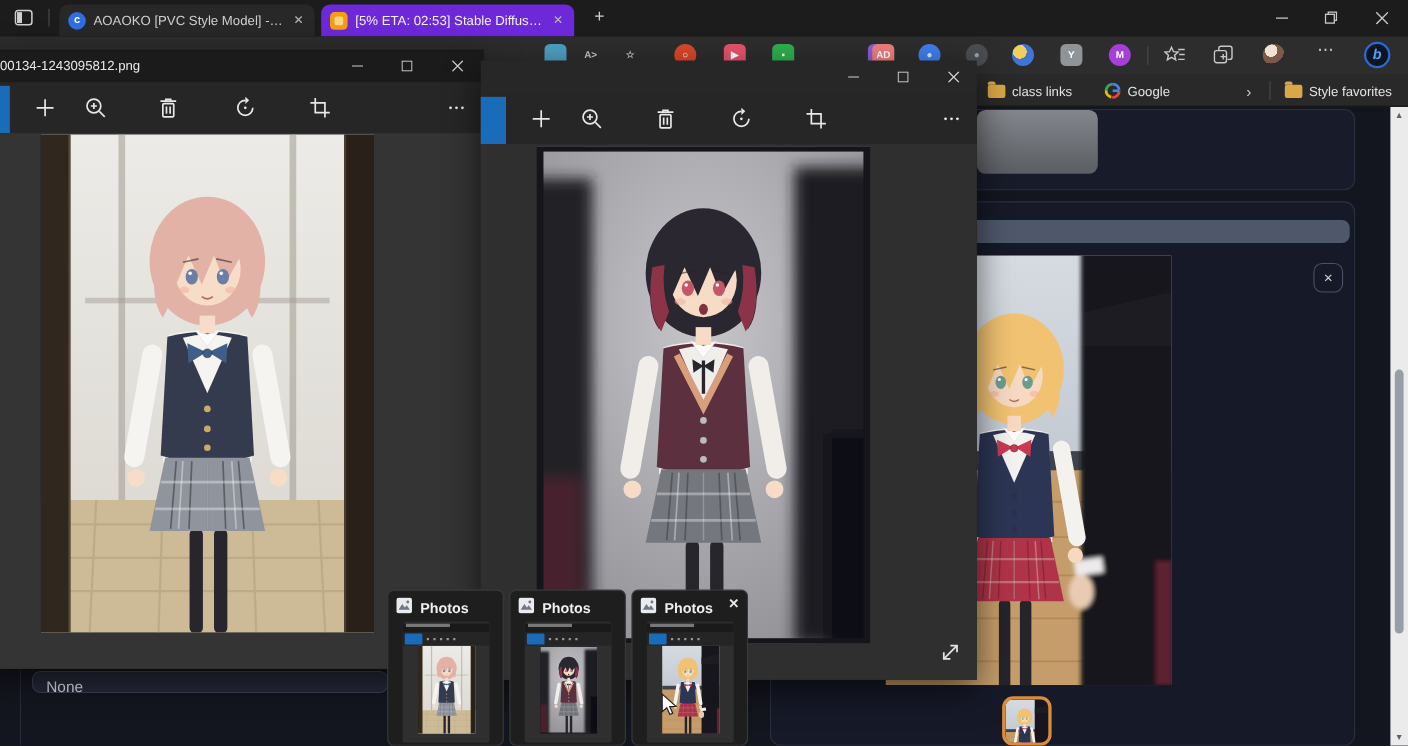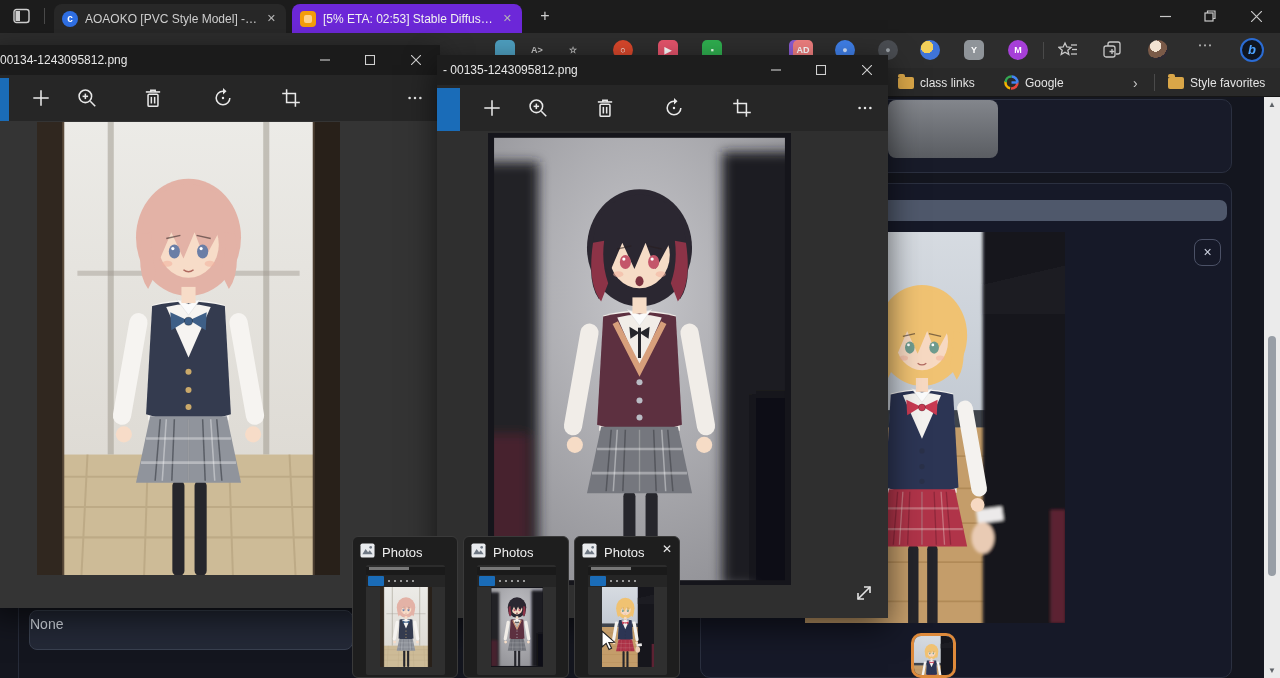--- a/index.html
+++ b/index.html
@@ -28,39 +28,39 @@
   .sdblock{position:absolute;border:1px solid #2b3040;border-radius:10px;box-sizing:border-box;}
   #sd-gray-btn{left:888px;top:100px;width:110px;height:58px;border-radius:8px;
                background:linear-gradient(#83868c,#5a5d62);z-index:1;}
   #sd-bar{left:702px;top:200px;width:525px;height:21px;background:#4f586b;border-radius:7px;z-index:1;}
   #sd-image{left:805px;top:232px;width:260px;height:391px;overflow:hidden;background:#202020;z-index:1;}
   #sd-close{left:1194px;top:239px;width:27px;height:27px;border:1px solid #4b5166;border-radius:8px;
             color:#cdd2e0;font-size:14px;line-height:25px;text-align:center;z-index:1;box-sizing:border-box;}
   #sd-thumb{left:911px;top:633px;width:45px;height:45px;border:3px solid #de8a3b;border-radius:10px;
             background:#2a2a2a;overflow:hidden;z-index:1;box-sizing:border-box;}
   #sd-none-wrap{left:18px;top:608px;width:664px;height:70px;background:#14161f;border-left:1px solid #272c3a;z-index:1;}
-  #sd-none{position:absolute;left:10px;top:2px;width:324px;height:40px;background:#232836;
+  #sd-none{position:absolute;left:10px;top:2px;width:324px;height:20px;background:#232836;
            border:1px solid #39404f;border-radius:8px;box-sizing:border-box;
-           color:#d5dae2;font-size:14px;line-height:26px;}
+           color:#d5dae2;font-size:14px;line-height:26px;padding-left:12px;}
   #sd-scroll{left:1264px;top:97px;width:16px;height:581px;background:#ebebeb;z-index:1;}
   #sd-scroll .arr{width:16px;height:15px;text-align:center;font-size:8px;color:#5f6368;line-height:15px;}
   #sd-scroll .thumbbar{position:absolute;left:4px;top:239px;width:8px;height:240px;background:#989ea6;border-radius:4px;}
   
   .win{position:absolute;background:#272727;box-shadow:0 10px 30px rgba(0,0,0,.6);}
   .ptbar{position:absolute;left:0;top:0;right:0;height:30px;background:#1b1b1b;color:#e8e8e8;font-size:12px;
          display:flex;align-items:center;}
   .pctl{position:absolute;top:0;width:34px;height:30px;display:flex;align-items:center;justify-content:center;}
   .cmdbar{position:absolute;left:0;right:0;top:30px;height:46px;background:#262626;}
   .cicon{position:absolute;top:11px;width:24px;height:24px;display:flex;align-items:center;justify-content:center;}
   .blueslice{position:absolute;top:33px;height:43px;background:#1a6cb8;}
   .canvas{position:absolute;left:0;right:0;bottom:0;}
   .pimg{position:absolute;overflow:hidden;background:#111;}
   
   .card{position:absolute;top:536px;width:106px;height:142px;background:#1e1e1e;border:1px solid #3a3a3a;
-        border-radius:6px;box-sizing:border-box;z-index:30;}
+        border-radius:6px;box-sizing:border-box;z-index:30;font-weight:bold;}
   .card .hd{position:absolute;left:7px;top:6px;display:flex;align-items:center;gap:7px;color:#f0f0f0;font-size:13px;}
   .card .cx{position:absolute;right:7px;top:5px;color:#e8e8e8;font-size:12px;}
   .mini{position:absolute;left:13px;top:28px;width:79px;height:110px;background:#2c2c2c;border-radius:2px;overflow:hidden;}
   .mini .mtb{height:8px;background:#1a1a1a;}
   .mini .mtb i{display:block;width:40px;height:3px;background:#777;margin:2px 0 0 3px;}
   .mini .mcb{height:12px;background:#252525;display:flex;align-items:center;gap:4px;}
   .mini .mblue{width:16px;height:10px;background:#1a6cb8;margin-left:2px;border-radius:1px;}
   .mini .md{width:2px;height:2px;background:#9a9a9a;}
   .mini .mcanvas{height:90px;display:flex;align-items:flex-start;justify-content:center;background:#2f2f2f;}
   #cursor{left:598px;top:629px;width:22px;height:22px;z-index:60;}
@@ -462,23 +462,20 @@
   <path d="M145,147 Q150,151 155,147" stroke="#b06a60" stroke-width="1.5" fill="none"></path>
         </g>
     <rect x="0" y="0" width="26" height="450" fill="#30271f"></rect>
     <rect x="274" y="0" width="26" height="450" fill="#282019"></rect>
     <line x1="26" y1="0" x2="26" y2="450" stroke="#594a3a" stroke-width="2"></line>
     <line x1="274" y1="0" x2="274" y2="450" stroke="#4a3d30" stroke-width="2"></line>
       </svg></div>
 </div>
 
 <div class="win" id="w2" style="left:437px;top:55px;width:451px;height:563px;z-index:20">
-  <div class="ptbar" style="background:#1d1d1d">
-    <span style="padding-left:6px">- 00135-1243095812.png</span>
-  </div>
   <div class="pctl" style="left:322px">
     <svg width="10" height="10">
         <line x1="0" y1="5" x2="10" y2="5" stroke="#d0d0d0" stroke-width="1.1"></line>
       </svg>
   </div>
   <div class="pctl" style="left:367px">
     <svg width="10" height="10">
         <rect x="0.5" y="0.5" width="9" height="9" fill="none" stroke="#d0d0d0" stroke-width="1.1"></rect>
       </svg>
   </div>

